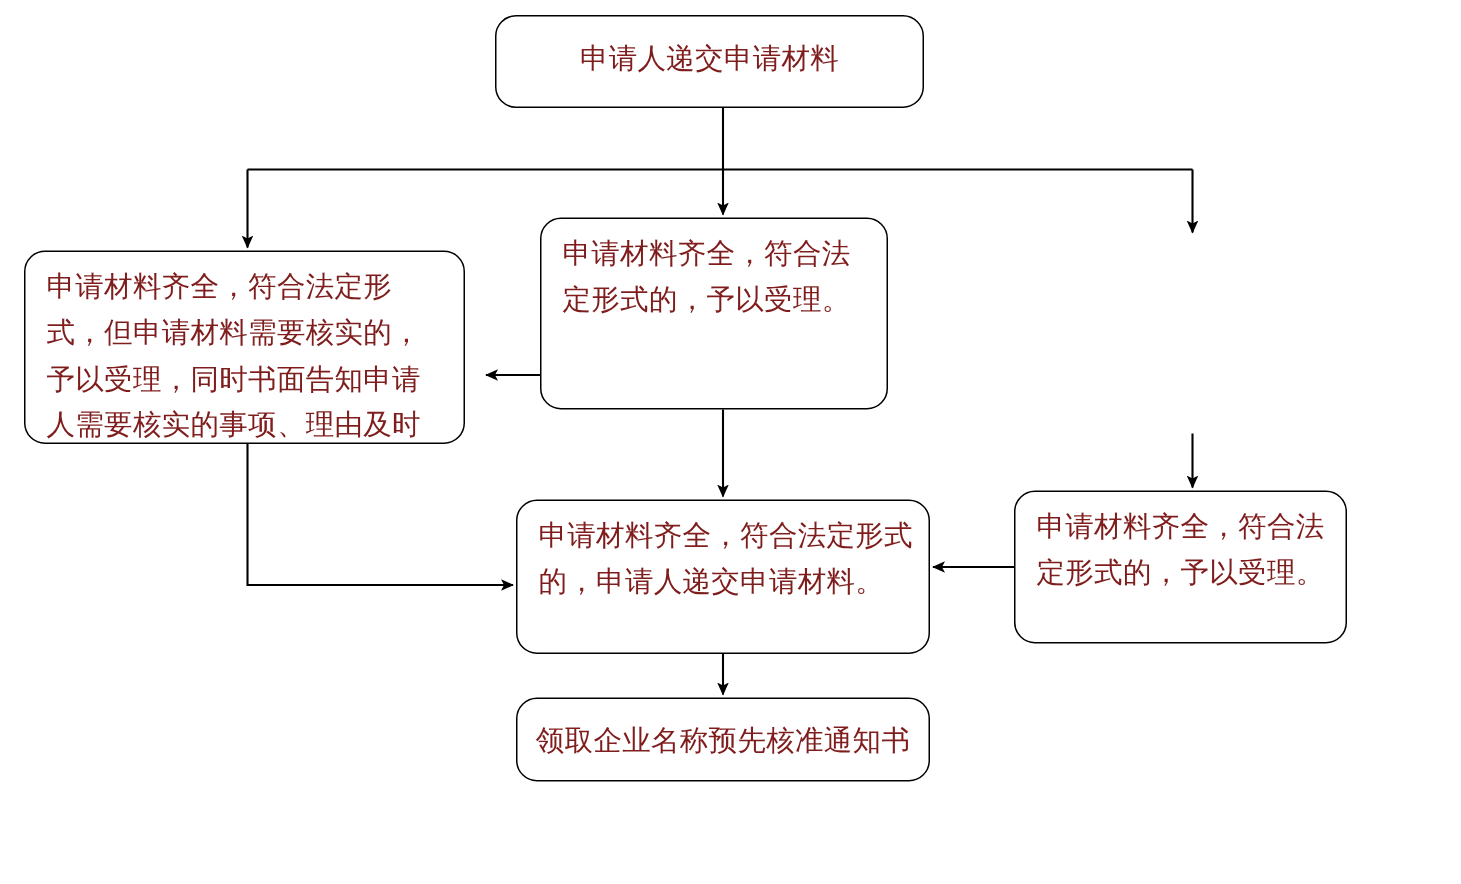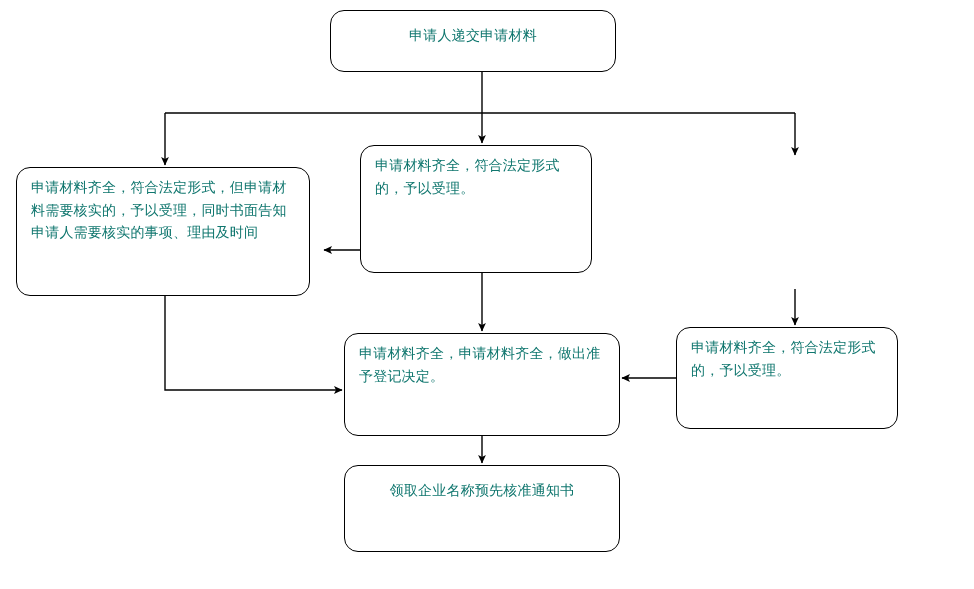--- a/index.html
+++ b/index.html
@@ -29,24 +29,24 @@
   }
   .node-box {
     position: absolute;
     box-sizing: border-box;
     border: 1px solid #000000;
     border-radius: 14px;
     background: #ffffff;
     overflow: hidden;
   }
   .node-text {
-    font-family: Liberation Mono, monospace;
-    font-size: 14px;
+    font-family: Liberation Sans, sans-serif;
+    font-size: 19px;
     line-height: 1.62;
-    color: #0f766e;
+    color: #7f1d1d;
     white-space: pre-wrap;
     letter-spacing: 0.2px;
   }
   .node-text.center {
     text-align: center;
   }
   .node-text.left {
     text-align: left;
   }
 </style>
@@ -87,20 +87,20 @@
   <div class="node-box" style="left: 360px; top: 145px; width: 232px; height: 128px;">
     <div class="node-text left" style="padding: 9px 10px 0px 14px;">申请材料齐全，符合法定形式的，予以受理。</div>
   </div>
 
 
   <div class="node-box" style="left: 676px; top: 327px; width: 222px; height: 102px;">
     <div class="node-text left" style="padding: 9px 10px 0px 14px;">申请材料齐全，符合法定形式的，予以受理。</div>
   </div>
 
   <div class="node-box" style="left: 344px; top: 333px; width: 276px; height: 103px;">
-    <div class="node-text left" style="padding: 9px 10px 0px 14px;">申请材料齐全，申请材料齐全，做出准予登记决定。</div>
+    <div class="node-text left" style="padding: 9px 10px 0px 14px;">申请材料齐全，符合法定形式的，申请人递交申请材料。</div>
   </div>
 
-  <div class="node-box" style="left: 344px; top: 465px; width: 276px; height: 87px;">
+  <div class="node-box" style="left: 344px; top: 465px; width: 276px; height: 56px;">
     <div class="node-text center" style="padding: 14px 12px 0px;">领取企业名称预先核准通知书</div>
   </div>
 
 </div>
 
 </body></html>

